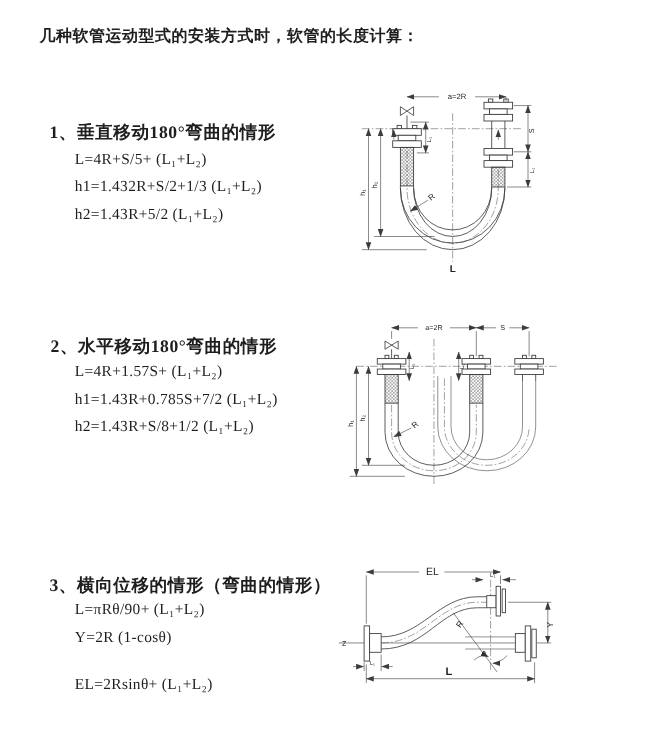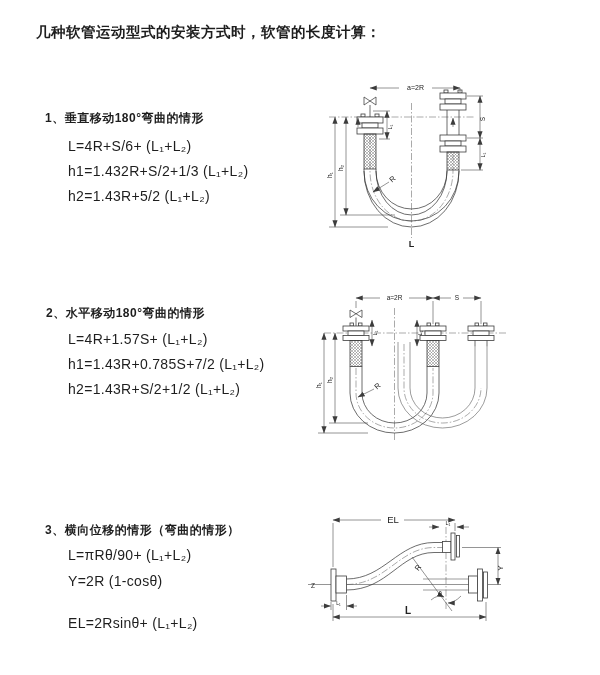--- a/index.html
+++ b/index.html
@@ -1,20 +1,20 @@
 <!DOCTYPE html>
 <html><head>
 <meta charset="utf-8">
 <style>
   html,body{margin:0;padding:0;}
   body{width:600px;height:675px;background:#ffffff;position:relative;overflow:hidden;
        font-family:"Liberation Sans","DejaVu Sans",sans-serif;color:#1e1e1e;}
-  .txt{position:absolute;white-space:nowrap;}
+  .txt{position:absolute;white-space:nowrap;font-family:Liberation Serif, serif;}
   .doc-title{font-size:14.5px;font-weight:600;letter-spacing:0.5px;}
-  .heading{font-size:12px;font-weight:600;letter-spacing:0.5px;}
+  .heading{font-size:16px;font-weight:600;letter-spacing:0.5px;}
   .formula{font-size:14px;letter-spacing:0.3px;}
   svg.diag{position:absolute;}
   .ln{stroke:#3c3c3c;stroke-width:0.75;fill:none;}
   .ln2{stroke:#4a4a4a;stroke-width:0.55;fill:none;}
   .fl{stroke:#3c3c3c;stroke-width:0.8;fill:#ffffff;}
   .braid{stroke:#3c3c3c;stroke-width:0.8;fill:url(#braid);}
   .cl{stroke:#555;stroke-width:0.5;stroke-dasharray:7 2 1.5 2;fill:none;}
   .dim{stroke:#3c3c3c;stroke-width:0.55;fill:none;}
   text.lbl{fill:#222;font-family:"Liberation Sans","DejaVu Sans",sans-serif;}
 </style>
@@ -30,30 +30,30 @@
       <path d="M0,3 L3,0 M0,0 L3,3" stroke="#6e6e6e" stroke-width="0.45"></path>
     </pattern>
   </defs>
 </svg>
 
 <div class="txt doc-title" style="left:36px;top:23px">几种软管运动型式的安装方式时，软管的长度计算：</div>
 
 <div class="txt heading" style="left:45px;top:110px">
   <span>1、</span><span>垂直移动180°弯曲的情形</span>
 </div>
-<div class="txt formula" style="left:68px;top:138px">L=4R+S/6+ (L₁+L₂)</div>
+<div class="txt formula" style="left:68px;top:138px">L=4R+S/5+ (L₁+L₂)</div>
 <div class="txt formula" style="left:68px;top:163px">h1=1.432R+S/2+1/3 (L₁+L₂)</div>
 <div class="txt formula" style="left:68px;top:188px">h2=1.43R+5/2 (L₁+L₂)</div>
 
 <div class="txt heading" style="left:46px;top:305px">
   <span>2、</span><span>水平移动180°弯曲的情形</span>
 </div>
 <div class="txt formula" style="left:68px;top:331px">L=4R+1.57S+ (L₁+L₂)</div>
 <div class="txt formula" style="left:68px;top:356px">h1=1.43R+0.785S+7/2 (L₁+L₂)</div>
-<div class="txt formula" style="left:68px;top:381px">h2=1.43R+S/2+1/2 (L₁+L₂)</div>
+<div class="txt formula" style="left:68px;top:381px">h2=1.43R+S/8+1/2 (L₁+L₂)</div>
 
 <div class="txt heading" style="left:45px;top:522px">
   <span>3、</span><span>横向位移的情形（弯曲的情形）</span>
 </div>
 <div class="txt formula" style="left:68px;top:547px">L=πRθ/90+ (L₁+L₂)</div>
 <div class="txt formula" style="left:68px;top:573px">Y=2R (1-cosθ)</div>
 <div class="txt formula" style="left:68px;top:615px">EL=2Rsinθ+ (L₁+L₂)</div>
 
 <svg class="diag" style="left:313px;top:75px" width="280" height="185" viewBox="0 0 280 185">
 

